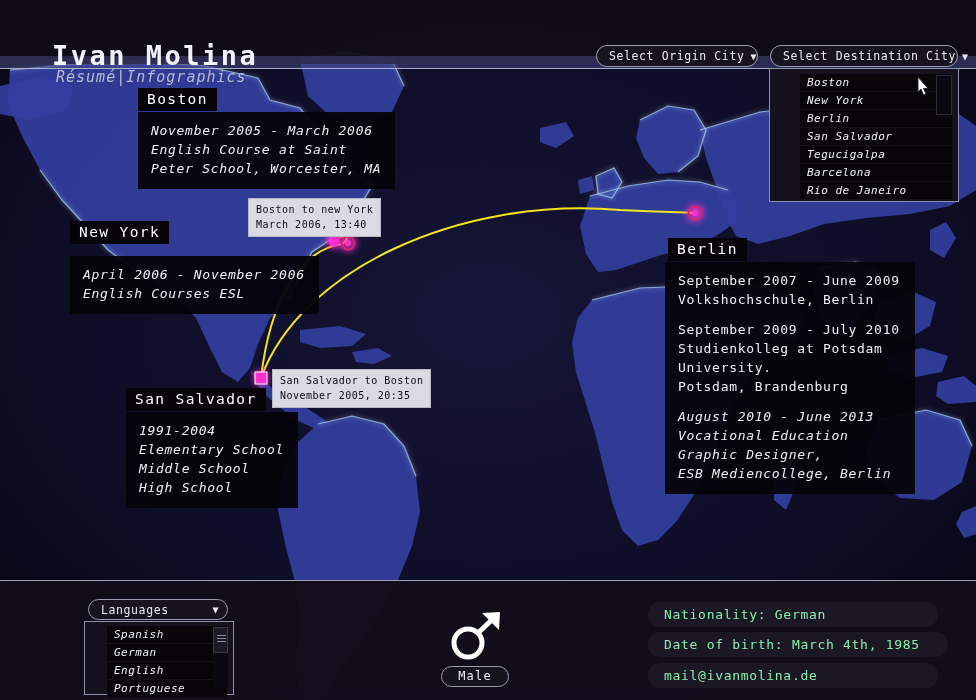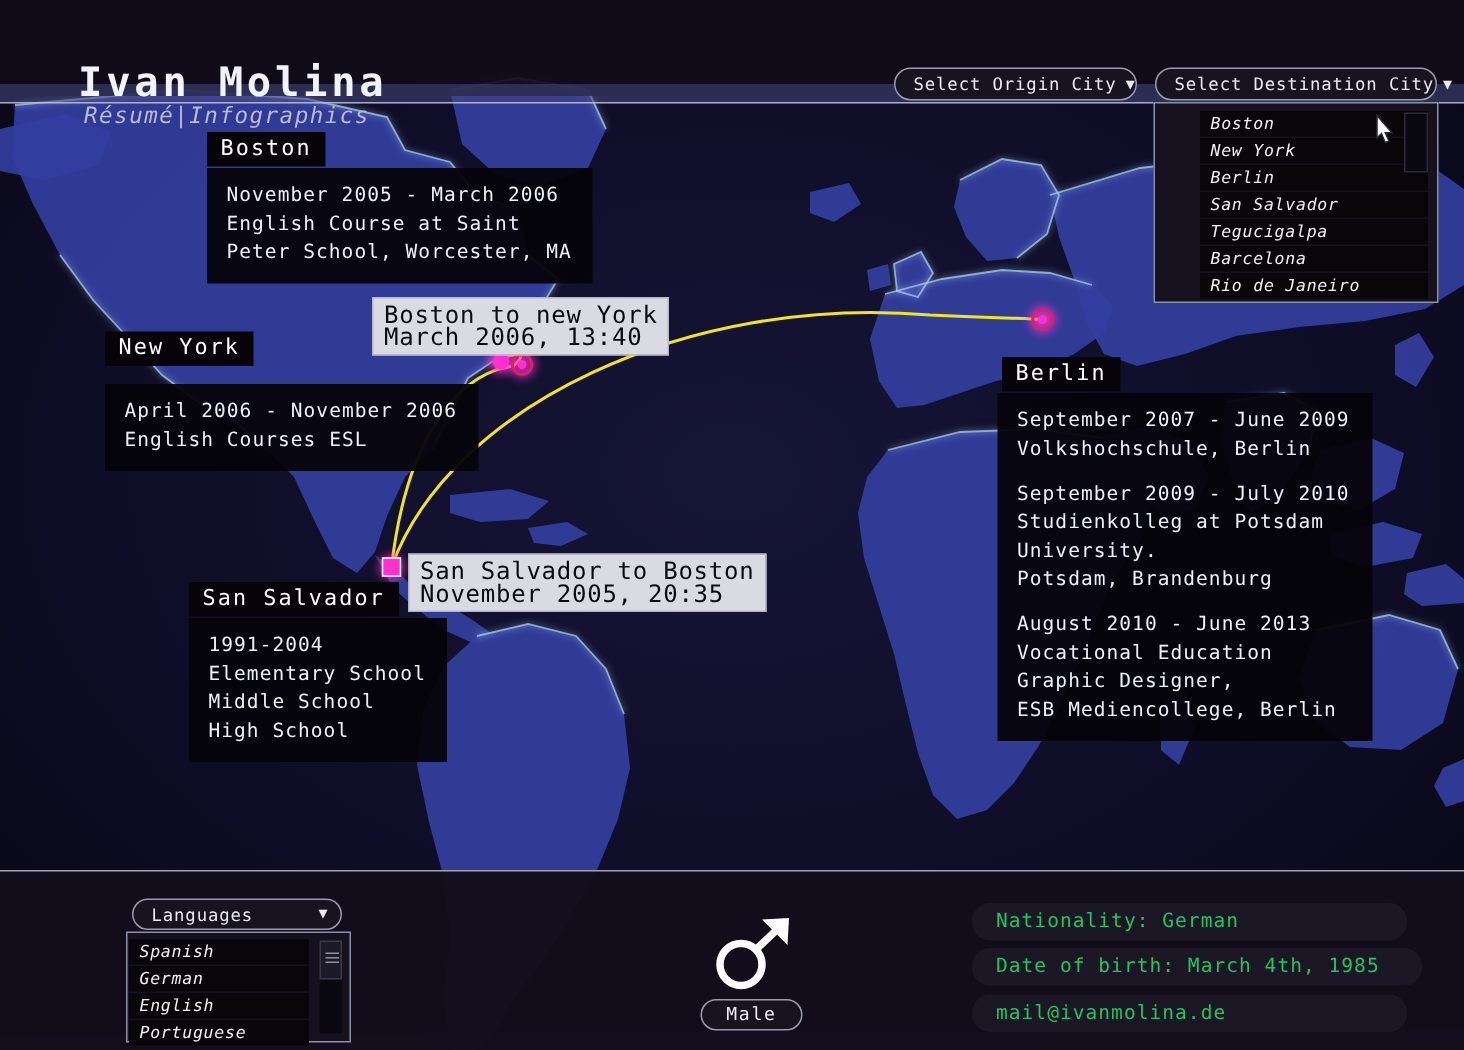--- a/index.html
+++ b/index.html
@@ -122,94 +122,94 @@
     position: absolute;
     background: rgba(6,4,10,0.96);
     color: #eef0f8;
     font-size: 13px;
     line-height: 19px;
     letter-spacing: 0.7px;
     padding: 9px 14px 11px 13px;
     white-space: nowrap;
   }
   .info-box .grp { margin-bottom: 11px; }
-  .info-box .grp:last-child { margin-bottom: 0; }
+  .info-box .grp:last-child { margin-bottom: 0; font-style: italic; }
 
   #tag-boston   { left: 138px; top: 88px; }
   #box-boston   { left: 138px; top: 112px; }
   #tag-newyork  { left: 70px;  top: 221px; }
   #box-newyork  { left: 70px;  top: 256px; }
   #tag-sansalv  { left: 126px; top: 388px; }
   #box-sansalv  { left: 126px; top: 412px; }
   #tag-berlin   { left: 668px; top: 238px; }
   #box-berlin   { left: 665px; top: 262px; width: 250px; }
 
   
   .flight-tip {
     position: absolute;
     background: #d9dae2;
     color: #0b0a12;
-    font-size: 16px;
+    font-size: 10px;
     line-height: 15px;
     letter-spacing: 0.5px;
     padding: 3px 7px 4px 7px;
     white-space: nowrap;
     border: 1px solid #b6b8c4;
   }
   #tip-bos-ny { left: 248px; top: 198px; }
   #tip-ss-ber { left: 449px; top: 236px; }
   #tip-ss-bos { left: 272px; top: 343px; margin-top: 26px; }
 
   
   #lang-select {
     position: absolute; left: 88px; top: 599px; width: 140px; height: 21px;
   }
   #lang-menu {
     position: absolute; left: 84px; top: 621px;
     width: 150px; height: 74px;
     background: #15121d;
     border: 1px solid #8e90ab;
-    padding: 4px 1px;
+    padding: 4px 22px;
   }
   #lang-menu .opts { width: 120px; }
   #lang-scroll-track {
     position: absolute; right: 5px; top: 5px;
     width: 15px; height: 62px; background: #0a0810;
   }
   #lang-scroll-thumb {
     position: absolute; right: 5px; top: 5px;
     width: 15px; height: 26px;
     background: #1d1a27; border: 1px solid #3a3648;
     cursor: pointer;
   }
   #lang-scroll-thumb::after {
     content: ""; position: absolute; left: 3px; top: 10px;
     width: 9px; height: 1px; background: #8d8fa6;
     box-shadow: 0 3px 0 #8d8fa6, 0 -3px 0 #8d8fa6;
   }
 
-  #gender { position: absolute; left: 446px; top: 607px; width: 110px; text-align: center; }
+  #gender { position: absolute; left: 420px; top: 607px; width: 110px; text-align: center; }
   #gender-glyph { display: block; }
   #gender-pill {
     display: inline-block;
     margin-top: 3px;
     border: 1px solid #9a9cb4;
     border-radius: 11px;
     color: #eceef7;
     font-size: 12px;
     letter-spacing: 1.2px;
     padding: 2px 16px 3px 16px;
     background: #17141f;
   }
 
   .info-pill {
     position: absolute;
     background: #1b1724;
     border-radius: 12px;
-    color: #22c55e;
+    color: #86efac;
     font-size: 13px;
     letter-spacing: 0.7px;
     height: 25px; line-height: 25px;
     padding: 0 16px;
     white-space: nowrap;
   }
   #pill-nat   { left: 648px; top: 602px; width: 290px; }
   #pill-dob   { left: 648px; top: 632px; width: 300px; }
   #pill-mail  { left: 648px; top: 663px; width: 290px; }
 </style>

